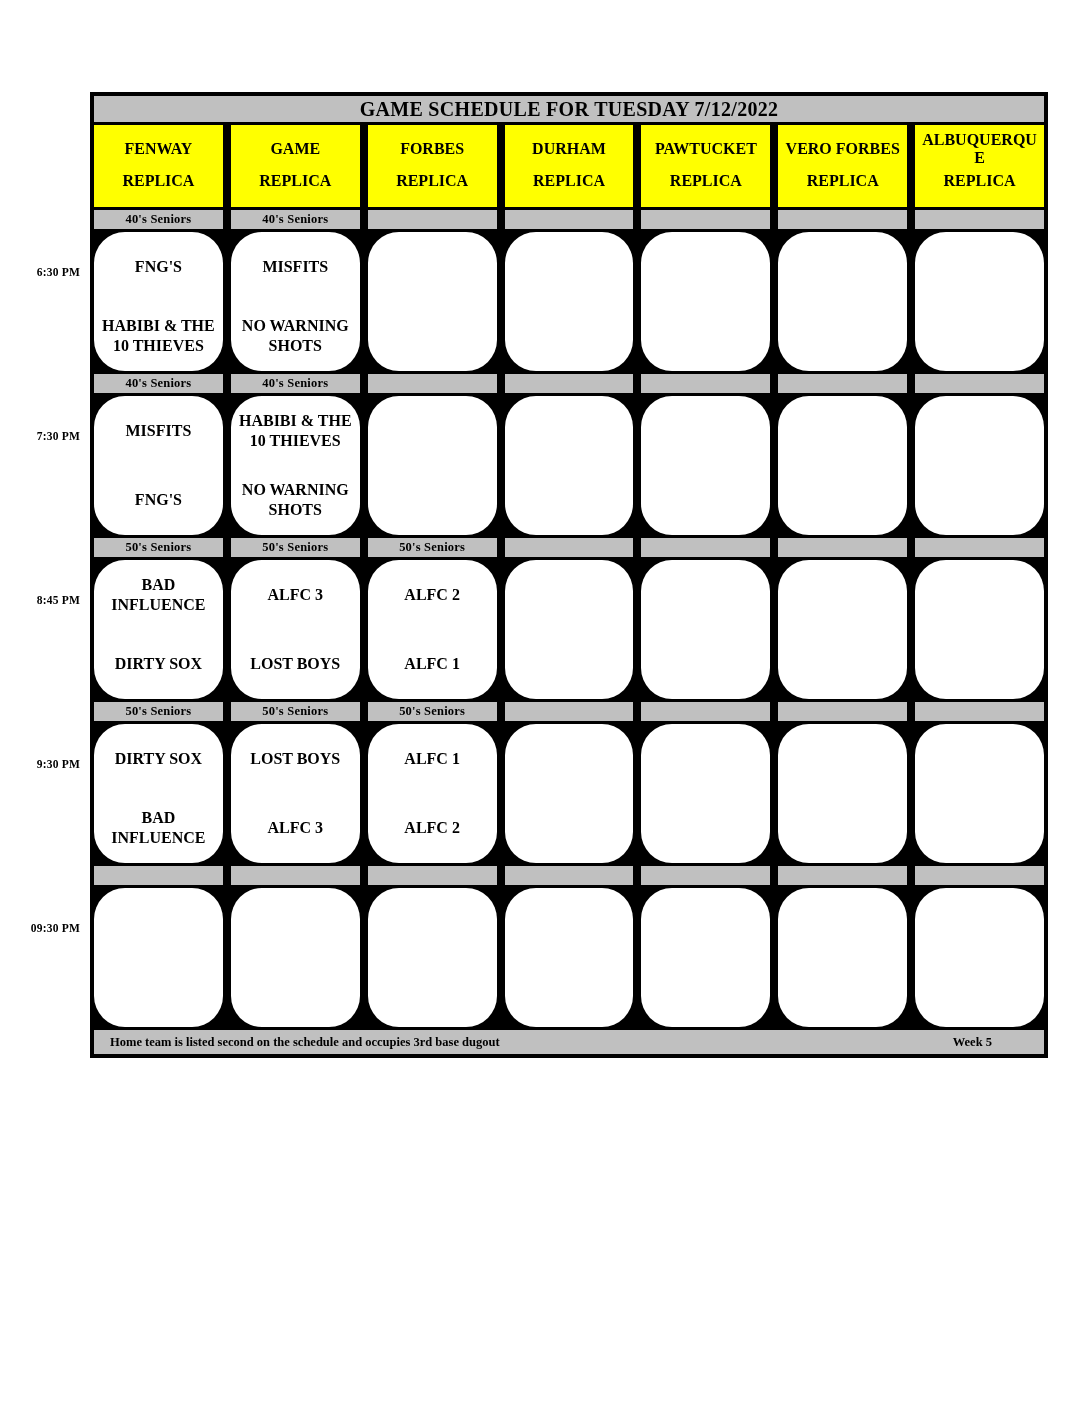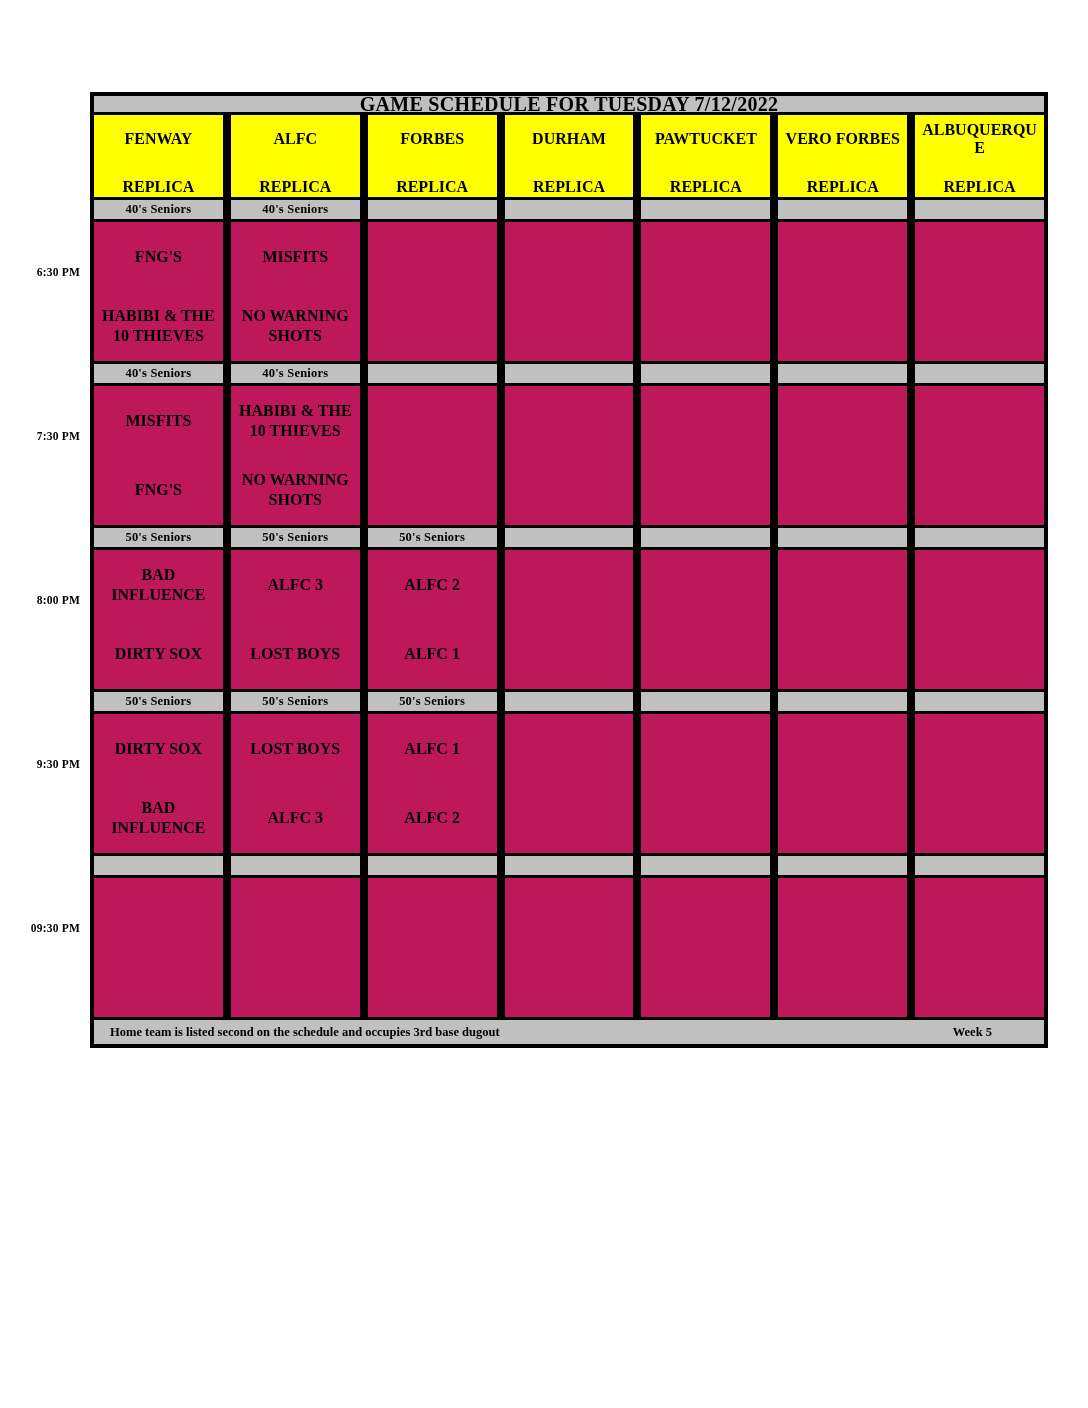--- a/index.html
+++ b/index.html
@@ -28,21 +28,21 @@
     left:90px; top:92px;
     width:958px;
     background:#000000;
     padding:4px;
     display:flex;
     flex-direction:column;
     gap:3px;
   }
   .title-bar {
     background:#C0C0C0;
-    height:16px;
+    height:26px;
     display:flex; align-items:center; justify-content:center;
     font-size:20px;
     letter-spacing:0.3px;
   }
   .row {
     display:grid;
     grid-template-columns:repeat(7, 1fr);
     column-gap:8px;
   }
   .header-row { height:82px; }
@@ -57,33 +57,34 @@
     line-height:18px;
   }
   .field-name {
     height:36px;
     max-width:118px;
     display:flex; align-items:center; justify-content:center;
     flex-wrap:wrap;
     overflow-wrap:anywhere;
     word-break:break-word;
   }
-  .field-sub { margin-top:21px; }
+  .field-sub { margin-top:5px; }
   .divider-row { height:19px; }
   .divider-cell {
     background:#C0C0C0;
     display:flex; align-items:center; justify-content:center;
     font-size:12.5px;
     letter-spacing:0.2px;
   }
   .game-row { height:139px; }
   .game-cell {
-    background:#be185d;
+    background:#ffffff;
     display:grid;
     grid-template-rows:1fr 1fr;
+    border-radius:31px;
   }
   .team-slot {
     display:flex; align-items:center; justify-content:center;
   }
   .team {
     max-width:114px;
     font-size:16px;
     text-align:center;
     line-height:20px;
   }
@@ -96,35 +97,35 @@
     padding-right:52px;
   }
 </style>
 </head>
 <body>
 
 <div class="page">
 
   <div class="time-label" style="top:264px">6:30 PM</div>
   <div class="time-label" style="top:428px">7:30 PM</div>
-  <div class="time-label" style="top:592px">8:00 PM</div>
+  <div class="time-label" style="top:592px">8:45 PM</div>
   <div class="time-label" style="top:756px">9:30 PM</div>
   <div class="time-label" style="top:920px">09:30 PM</div>
 
   <div class="schedule">
 
     <div class="title-bar">GAME SCHEDULE FOR TUESDAY 7/12/2022</div>
 
     <div class="row header-row">
       <div class="header-cell">
         <div class="field-name">FENWAY</div>
         <div class="field-sub">REPLICA</div>
       </div>
       <div class="header-cell">
-        <div class="field-name">ALFC</div>
+        <div class="field-name">GAME</div>
         <div class="field-sub">REPLICA</div>
       </div>
       <div class="header-cell">
         <div class="field-name">FORBES</div>
         <div class="field-sub">REPLICA</div>
       </div>
       <div class="header-cell">
         <div class="field-name">DURHAM</div>
         <div class="field-sub">REPLICA</div>
       </div>

